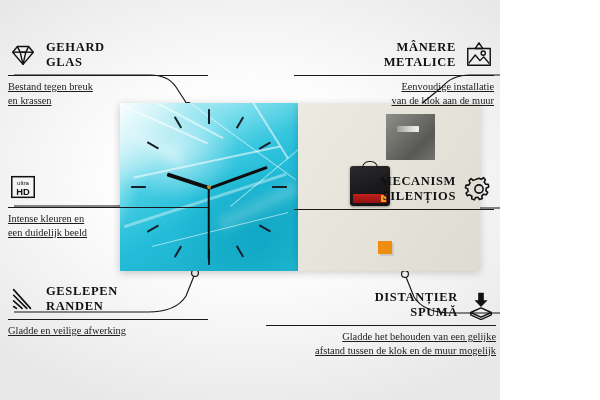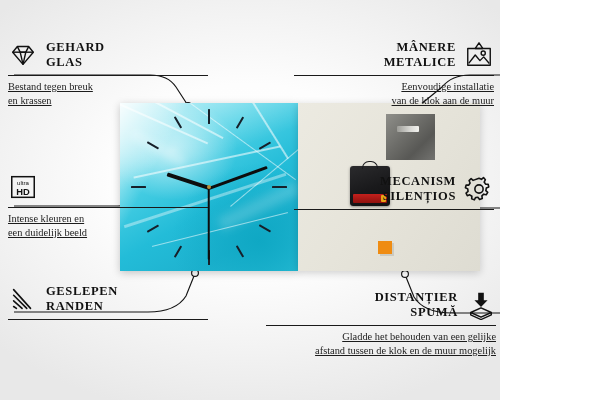--- a/index.html
+++ b/index.html
@@ -244,20 +244,21 @@
           <line x1="6" y1="12" x2="20" y2="26"></line>
           <line x1="6" y1="18" x2="15" y2="26"></line>
           <line x1="6" y1="24" x2="9" y2="26"></line>
         </g>
           </svg>
       </span>
       <span class="f-title">GESLEPEN
 RANDEN</span>
     </div>
     <div class="f-rule"></div>
+    <div class="f-desc">Gladde en veilige afwerking</div>
   </div>
 
   <div class="feature right" style="top:38px;">
     <div class="f-head">
       <span class="f-icon">
         <svg viewBox="0 0 32 32">
             <g fill="none" stroke="#111" stroke-width="1.5" stroke-linejoin="round">
           <path d="M16 3 L12 9 H20 Z"></path>
           <rect x="4" y="9" width="24" height="18"></rect>
           <path d="M5 25 L12 16 L17 22 L21 18 L27 25"></path>

